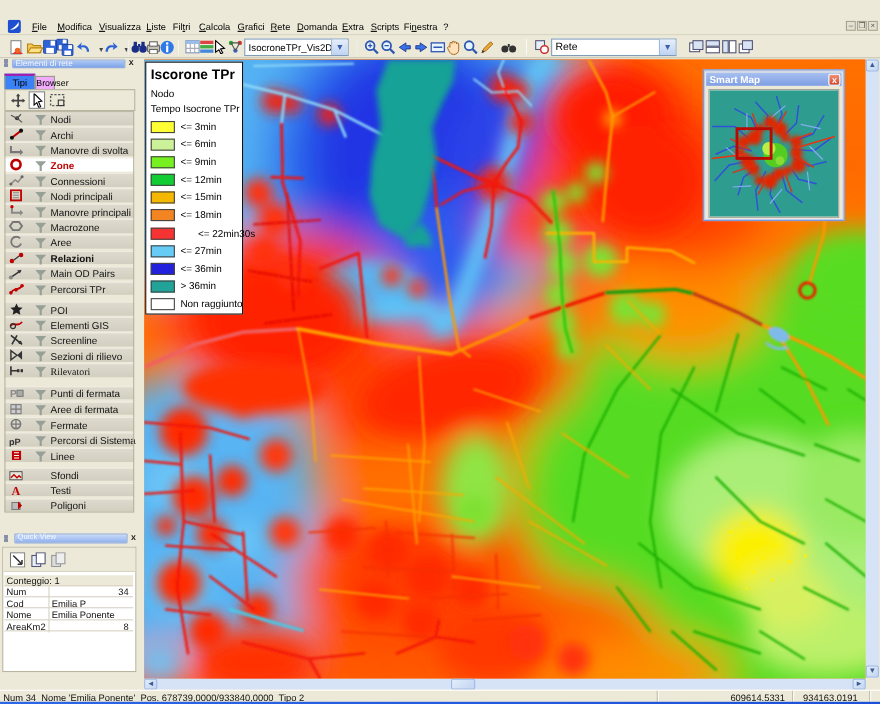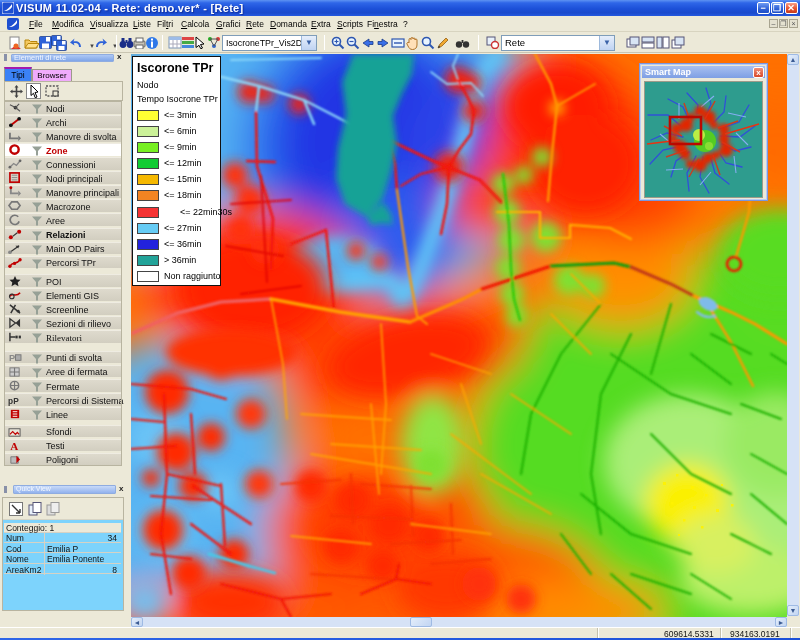--- a/index.html
+++ b/index.html
@@ -315,30 +315,20 @@
 </div>
 
 <div class="abs sb" id="vsb" style="left:787px;top:54px;width:12px;height:562px;"></div>
 <div class="abs sbtn" style="left:787px;top:54px;width:12px;height:11px;font-size:7px;line-height:10px;">▲</div>
 <div class="abs sbtn" style="left:787px;top:605px;width:12px;height:11px;font-size:7px;line-height:10px;">▼</div>
 <div class="abs sb" id="hsb" style="left:131px;top:617px;width:656px;height:10px;"></div>
 <div class="abs sbtn" style="left:131px;top:617px;width:12px;height:10px;font-size:7px;line-height:9px;">◄</div>
 <div class="abs sbtn" style="left:775px;top:617px;width:12px;height:10px;font-size:7px;line-height:9px;">►</div>
 <div class="abs sbtn" style="left:410px;top:617px;width:22px;height:10px;"></div>
 
-<div class="abs" id="title">
- <svg class="abs" style="left:2px;top:2px;" width="12" height="12">
-        <rect width="12" height="12" rx="2" fill="#1E4FD0" stroke="#fff" stroke-width="0.8"></rect>
-        <path d="M2 9 C5 8 8 5 10 2 L10 5 C8 8 5 9.5 2 9 Z" fill="#fff"></path>
-      </svg>
- <span class="txt">VISUM 11.02-04 - Rete: demo.ver* - [Rete]</span>
- <div class="tbtn b" style="left:757px;">−</div>
- <div class="tbtn b" style="left:771px;">❐</div>
- <div class="tbtn r" style="left:785px;">✕</div>
-</div>
 
 <div class="abs" id="menubar">
  <svg class="abs" style="left:7px;top:2px;" width="12" height="12">
         <rect width="12" height="12" rx="2" fill="#1E4FD0"></rect>
         <path d="M2 9 C5 8 8 5 10 2 L10 5 C8 8 5 9.5 2 9 Z" fill="#fff"></path>
       </svg>
  <span class="mi" style="left:29px;"><u>F</u>ile</span>
  <span class="mi" style="left:52px;"><u>M</u>odifica</span>
  <span class="mi" style="left:90px;"><u>V</u>isualizza</span>
  <span class="mi" style="left:133px;"><u>L</u>iste</span>
@@ -487,21 +477,21 @@
       </svg>
     </div>
 
 <div class="abs" id="lpanel">
 
  <div class="grip" style="left:4px;top:1px;"></div>
  <div class="pbar" style="left:11px;top:0.5px;width:103px;height:8px;"></div>
  <div class="abs" style="left:14px;top:-0.5px;font-size:7.5px;color:#F0F5FF;">Elementi di rete</div>
  <div class="px" style="left:117px;top:-1px;">x</div>
  <div class="tab" style="left:4px;top:14px;width:28px;height:14px;background:#3b82f6;border-top:2px solid #a21caf;font-size:8.5px;line-height:12px;z-index:2;">Tipi</div>
- <div class="tab" style="left:32px;top:16px;width:40px;height:12px;background:#f0abfc;font-size:8px;line-height:11px;">Browser</div>
+ <div class="tab" style="left:32px;top:16px;width:18px;height:12px;background:#f0abfc;font-size:8px;line-height:11px;">Browser</div>
  <div class="abs" style="left:4px;top:28px;width:119px;height:20px;background:#ECE9D8;border:1px solid #B8B4A0;">
    <svg class="abs" style="left:5px;top:3px;" width="13" height="13" viewBox="0 0 13 13">
           <path d="M6.5 0 L8.5 2.5 H7.3 V5.7 H10.5 V4.5 L13 6.5 L10.5 8.5 V7.3 H7.3 V10.5 H8.5 L6.5 13 L4.5 10.5 H5.7 V7.3 H2.5 V8.5 L0 6.5 L2.5 4.5 V5.7 H5.7 V2.5 H4.5 Z" fill="#444"></path>
         </svg>
    <div class="abs" style="left:21px;top:1px;width:15px;height:16px;background:#fff;border:1px solid #888;"></div>
    <svg class="abs" style="left:25px;top:3px;" width="10" height="13" viewBox="0 0 10 13">
           <path d="M1 0 L8 7 L5 7.5 L7 12 L5.2 12.7 L3.5 8.3 L1 10.5 Z" fill="#fff" stroke="#000" stroke-width="1"></path>
         </svg>
    <svg class="abs" style="left:40px;top:3px;" width="14" height="12" viewBox="0 0 14 12">
           <rect x="1" y="1" width="12" height="10" fill="none" stroke="#555" stroke-dasharray="2 1.4" stroke-width="1.3"></rect>
@@ -683,21 +673,21 @@
         <span class="lb">Rilevatori</span>
       </div>
 <div class="row" style="top:297.9px;">
         <svg class="icb" width="17" height="13" viewBox="0 0 17 13">
           <text x="2" y="10" font-size="10" font-weight="bold" fill="#888">P</text>
           <rect x="9" y="3" width="6" height="6" fill="#AAA" stroke="#777"></rect>
         </svg>
         <svg class="fn" width="10" height="10" viewBox="0 0 10 10">
           <path d="M0 .5h10L6 5v4.5H4V5z" fill="#96A096"></path>
         </svg>
-        <span class="lb">Punti di svolta</span>
+        <span class="lb">Punti di fermata</span>
       </div>
 <div class="row" style="top:311.9px;">
         <svg class="icb" width="17" height="13" viewBox="0 0 17 13">
           <rect x="3" y="2" width="10" height="9" fill="#CCC" stroke="#777"></rect>
           <path d="M8 2 V11 M3 6.5 H13" stroke="#777" stroke-width="1.2"></path>
         </svg>
         <svg class="fn" width="10" height="10" viewBox="0 0 10 10">
           <path d="M0 .5h10L6 5v4.5H4V5z" fill="#96A096"></path>
         </svg>
         <span class="lb">Aree di fermata</span>
@@ -751,21 +741,21 @@
         </svg>
         <span class="lb">Poligoni</span>
       </div>
 
  <div class="abs" style="left:4px;top:48px;width:118px;height:365px;border:1px solid #B8B4A0;pointer-events:none;background:transparent;"></div>
 
  <div class="grip" style="left:4px;top:433px;"></div>
  <div class="pbar" style="left:13px;top:432px;width:103px;height:9px;background:linear-gradient(180deg,#C8DAF8,#92B2EE);"></div>
  <div class="abs" style="left:16px;top:431.5px;font-size:7px;color:#F2F7FF;">Quick View</div>
  <div class="px" style="left:119px;top:431px;">x</div>
- <div class="abs" style="left:2px;top:444px;width:122px;height:114px;background:#7dd3fc;border:1px solid #B8B4A0;">
+ <div class="abs" style="left:2px;top:444px;width:122px;height:114px;background:#ffffff;border:1px solid #B8B4A0;">
    <div class="abs" style="left:0;top:0;width:120px;height:22px;background:#ECE9D8;border-bottom:1px solid #D8D4C4;"></div>
    <svg class="abs" style="left:6px;top:4px;" width="14" height="14" viewBox="0 0 14 14">
           <rect x="0.5" y="0.5" width="13" height="13" fill="#fff" stroke="#777"></rect>
           <path d="M3 3 L11 11 M11 11 L11 7 M11 11 L7 11" stroke="#333" stroke-width="1.4" fill="none"></path>
         </svg>
    <svg class="abs" style="left:25px;top:4px;" width="15" height="14" viewBox="0 0 15 14">
           <rect x="1" y="3" width="8" height="10" fill="#E8F0FA" stroke="#557"></rect>
           <rect x="5" y="0.5" width="8" height="10" fill="#fff" stroke="#557"></rect>
         </svg>
    <svg class="abs" style="left:43px;top:4px;" width="15" height="14" viewBox="0 0 15 14">
@@ -791,20 +781,21 @@
      <div class="qrow" style="top:41.6px;">
             <span class="abs" style="left:2px;">AreaKm2</span>
             <span class="abs" style="right:4px;">8</span>
           </div>
      <div class="abs" style="left:40px;top:10px;width:1px;height:42px;background:#D6D2C4;"></div>
    </div>
  </div>
 </div>
 
 <div class="abs" id="sbar">
+ <span class="abs" style="left:3px;top:1px;">Num 34&nbsp; Nome 'Emilia Ponente'&nbsp; Pos. 678739,0000/933840,0000&nbsp; Tipo 2</span>
  <div class="scell" style="left:597px;width:123px;"></div>
  <div class="scell" style="left:720px;width:70px;"></div>
  <span class="abs" style="left:664px;top:1px;">609614.5331</span>
  <span class="abs" style="left:730px;top:1px;">934163.0191</span>
  <div class="scell" style="left:790px;width:9px;"></div>
 </div>
 <div class="abs" id="bluebot"></div>
 
 </div>
 </body></html>

